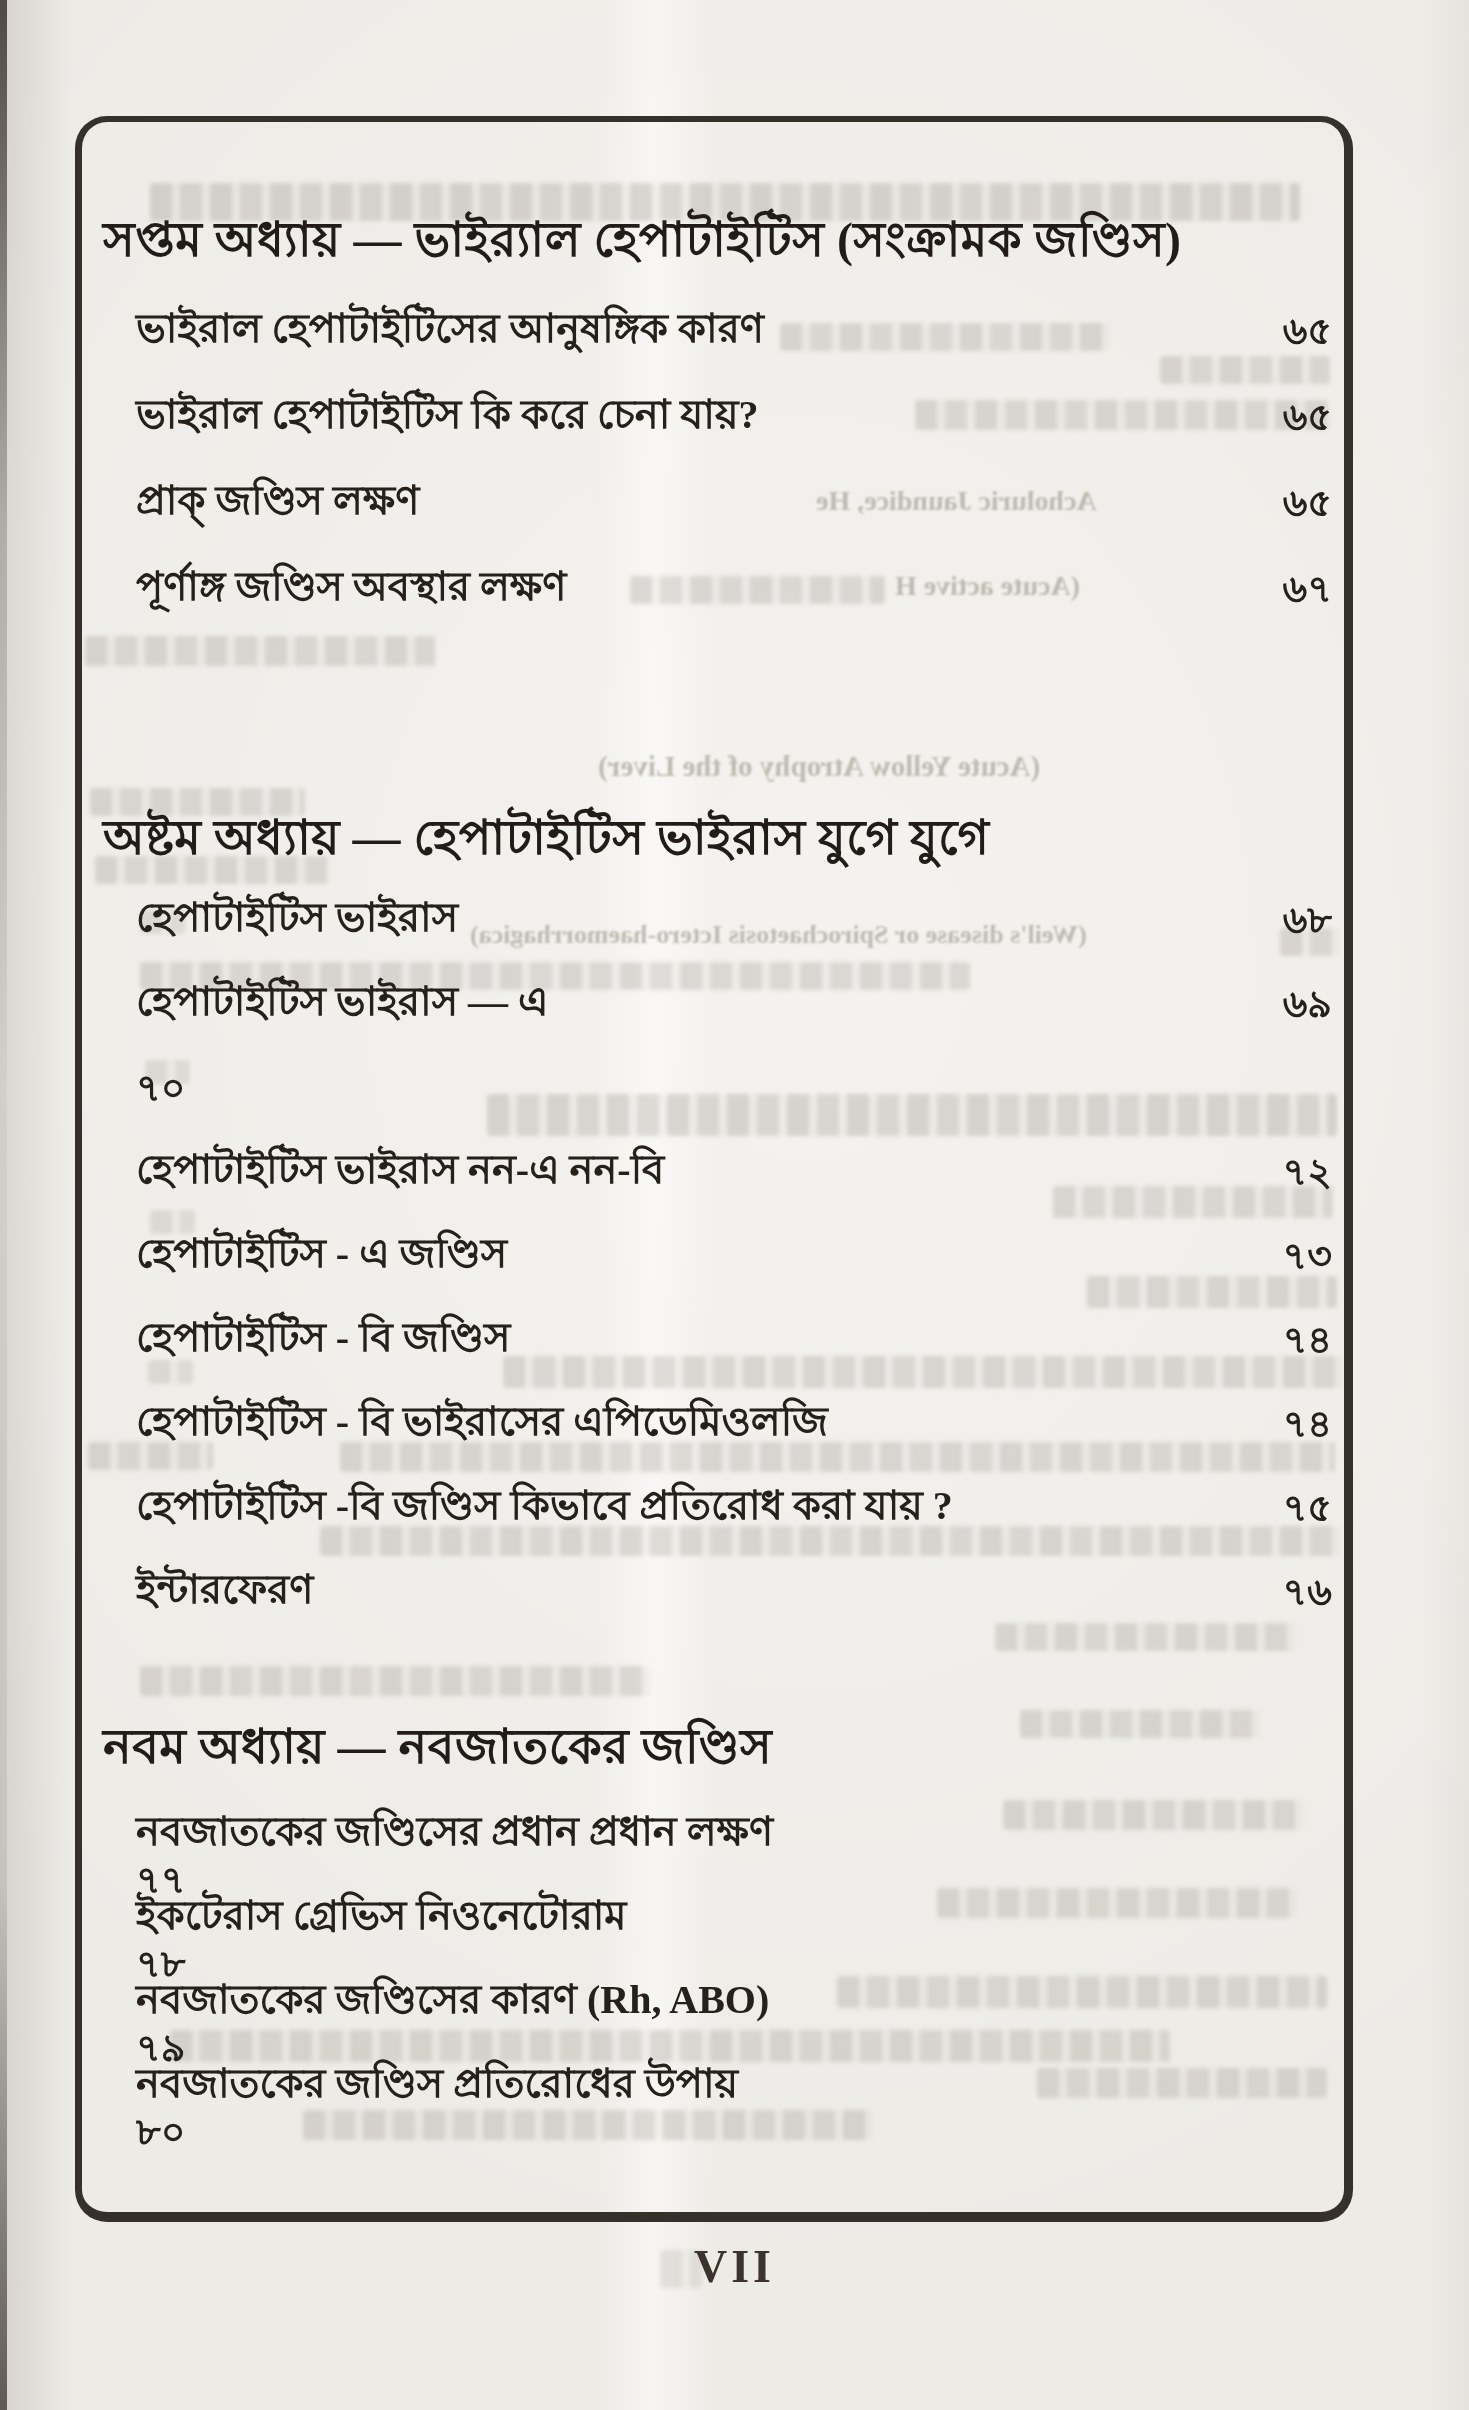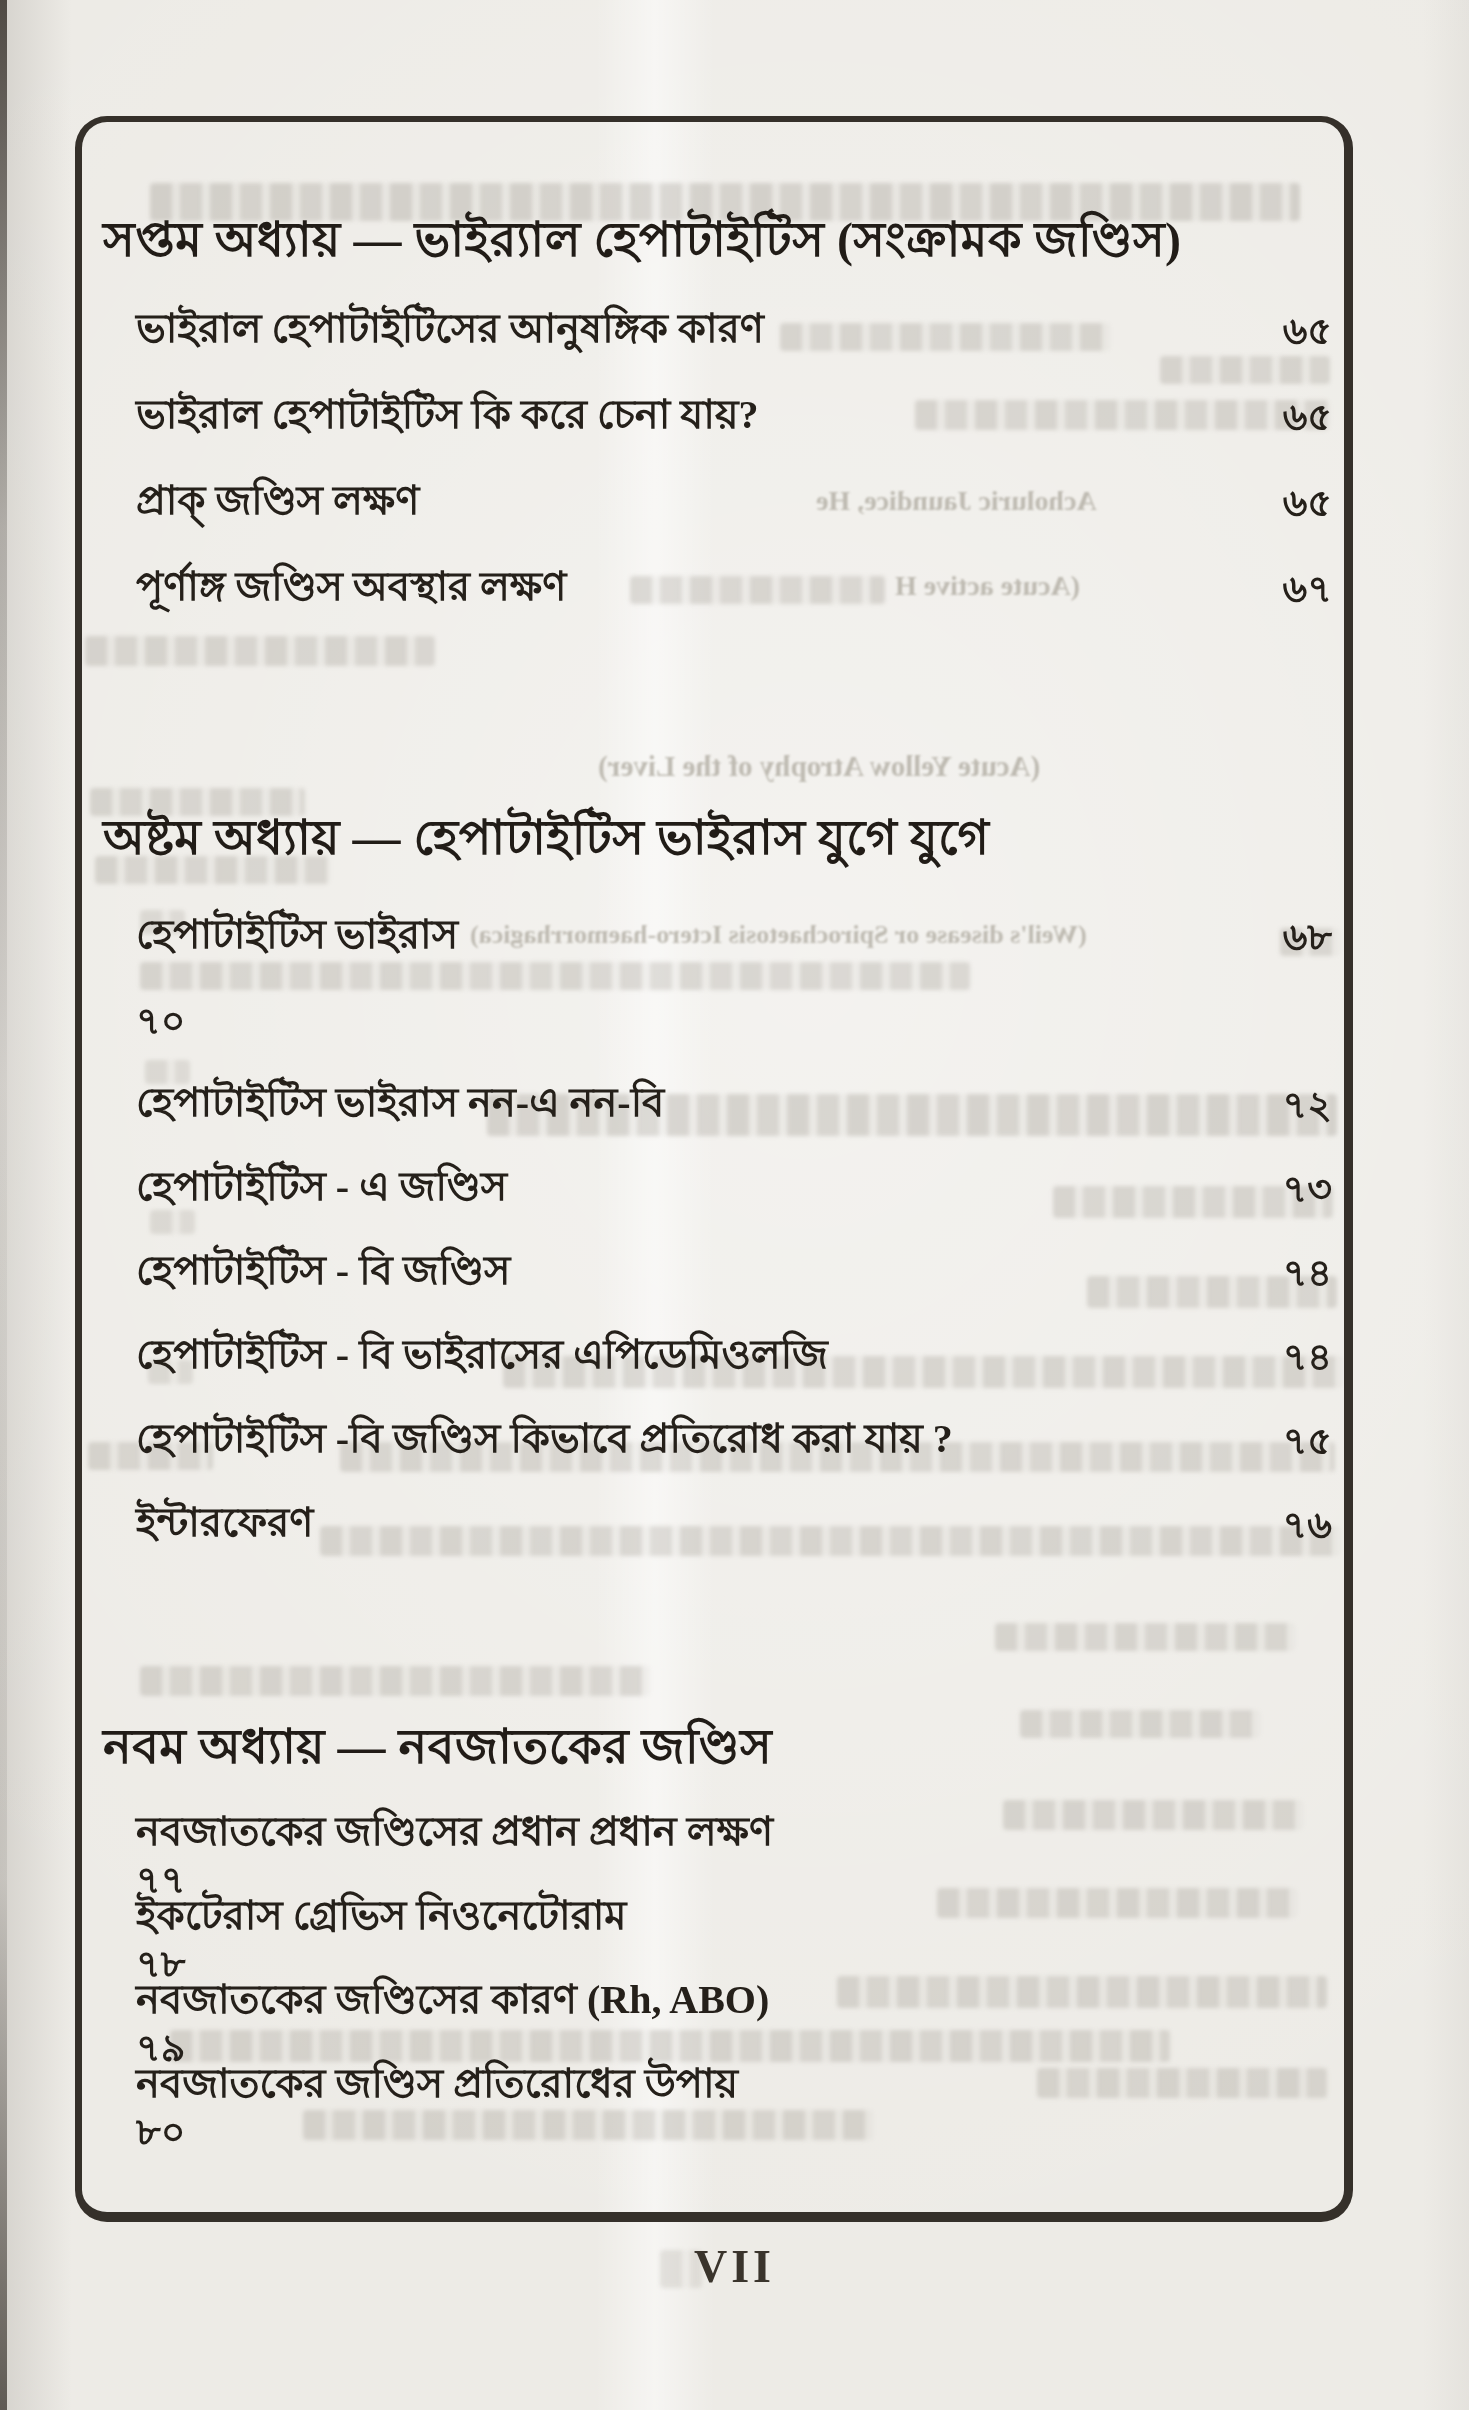--- a/index.html
+++ b/index.html
@@ -94,21 +94,21 @@
     display:flex;justify-content:space-between;align-items:flex-start;
     padding-left:33px;box-sizing:border-box;
   }
   .toc-label{
     font-size:40px;font-weight:600;color:#25201a;line-height:46px;white-space:nowrap;
   }
   .toc-page{
     font-size:38px;font-weight:600;color:#25201a;line-height:46px;padding-top:2px;
   }
   .sec-0{top:210px;} .sec-0 .chapter-heading{margin-bottom:36px;} .sec-0 .toc-row{height:86px;}
-  .sec-1{top:808px;} .sec-1 .chapter-heading{margin-bottom:44px;} .sec-1 .toc-row{height:84px;}
+  .sec-1{top:808px;} .sec-1 .chapter-heading{margin-bottom:27px;} .sec-1 .toc-row{height:84px;}
   .sec-2{top:1717px;} .sec-2 .chapter-heading{margin-bottom:32px;} .sec-2 .toc-row{height:84px;flex-direction:column;}
   
   .folio{
     position:absolute;left:0;top:2240px;width:100%;text-align:center;z-index:2;
     font-size:46px;font-weight:700;letter-spacing:4px;color:#3a342c;
   }
 </style>
 </head>
 <body>
 
@@ -180,20 +180,24 @@
         </ul>
       </section>
       <section class="toc-section sec-1">
         <h2 class="chapter-heading">অষ্টম অধ্যায় — হেপাটাইটিস ভাইরাস যুগে যুগে</h2>
         <ul class="toc-items">
           <li class="toc-row">
             <span class="toc-label">হেপাটাইটিস ভাইরাস</span>
             <span class="toc-page">৬৮</span>
           </li>
           <li class="toc-row">
+            <span class="toc-label">হেপাটাইটিস ভাইরাস — এ</span>
+            <span class="toc-page">৬৯</span>
+          </li>
+          <li class="toc-row">
             <span class="toc-page">৭০</span>
           </li>
           <li class="toc-row">
             <span class="toc-label">হেপাটাইটিস ভাইরাস নন-এ নন-বি</span>
             <span class="toc-page">৭২</span>
           </li>
           <li class="toc-row">
             <span class="toc-label">হেপাটাইটিস - এ জণ্ডিস</span>
             <span class="toc-page">৭৩</span>
           </li>

